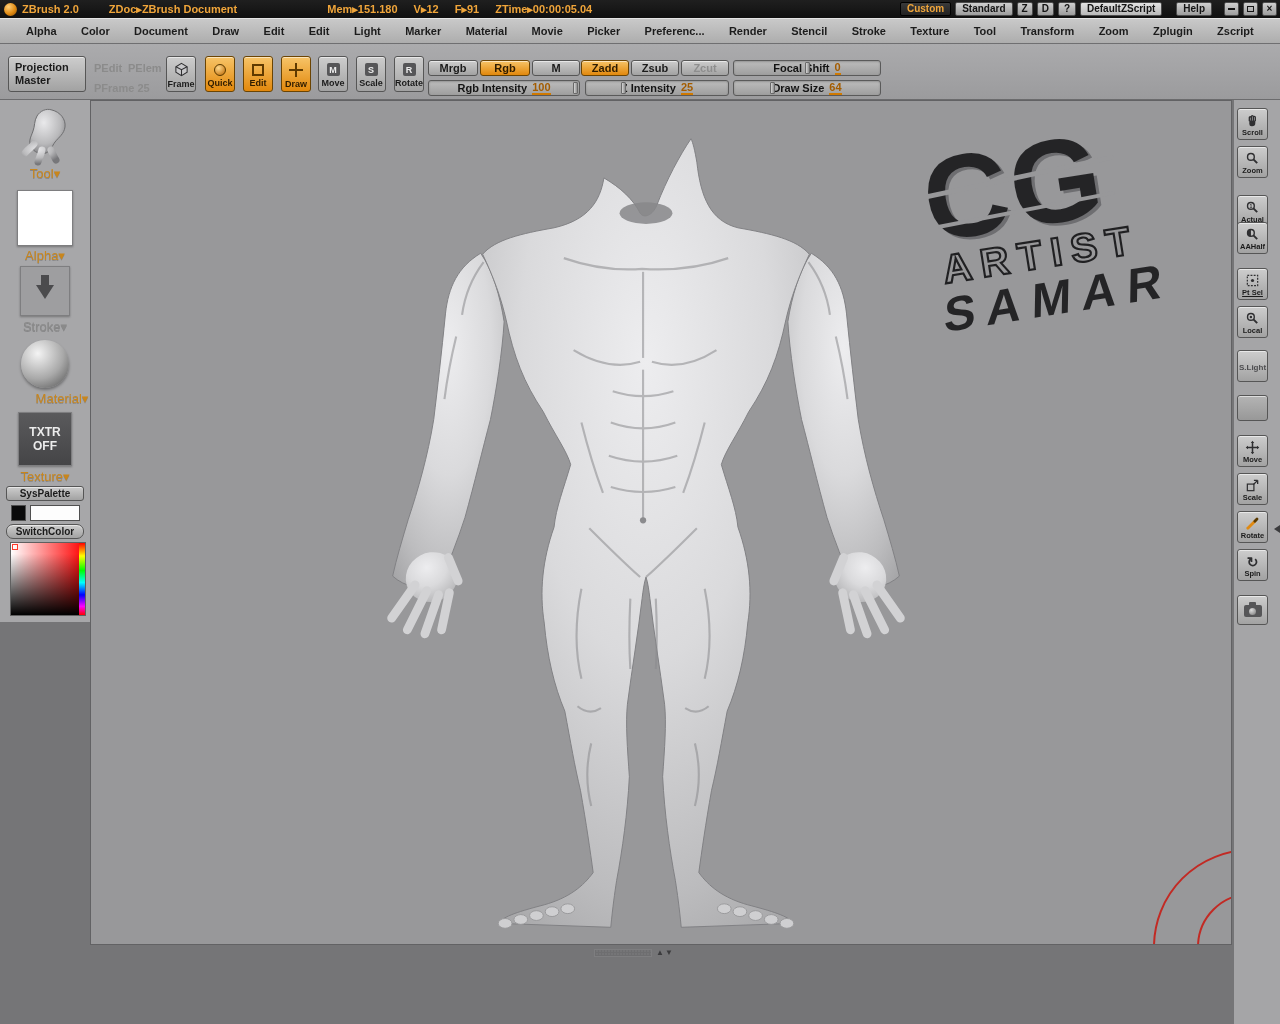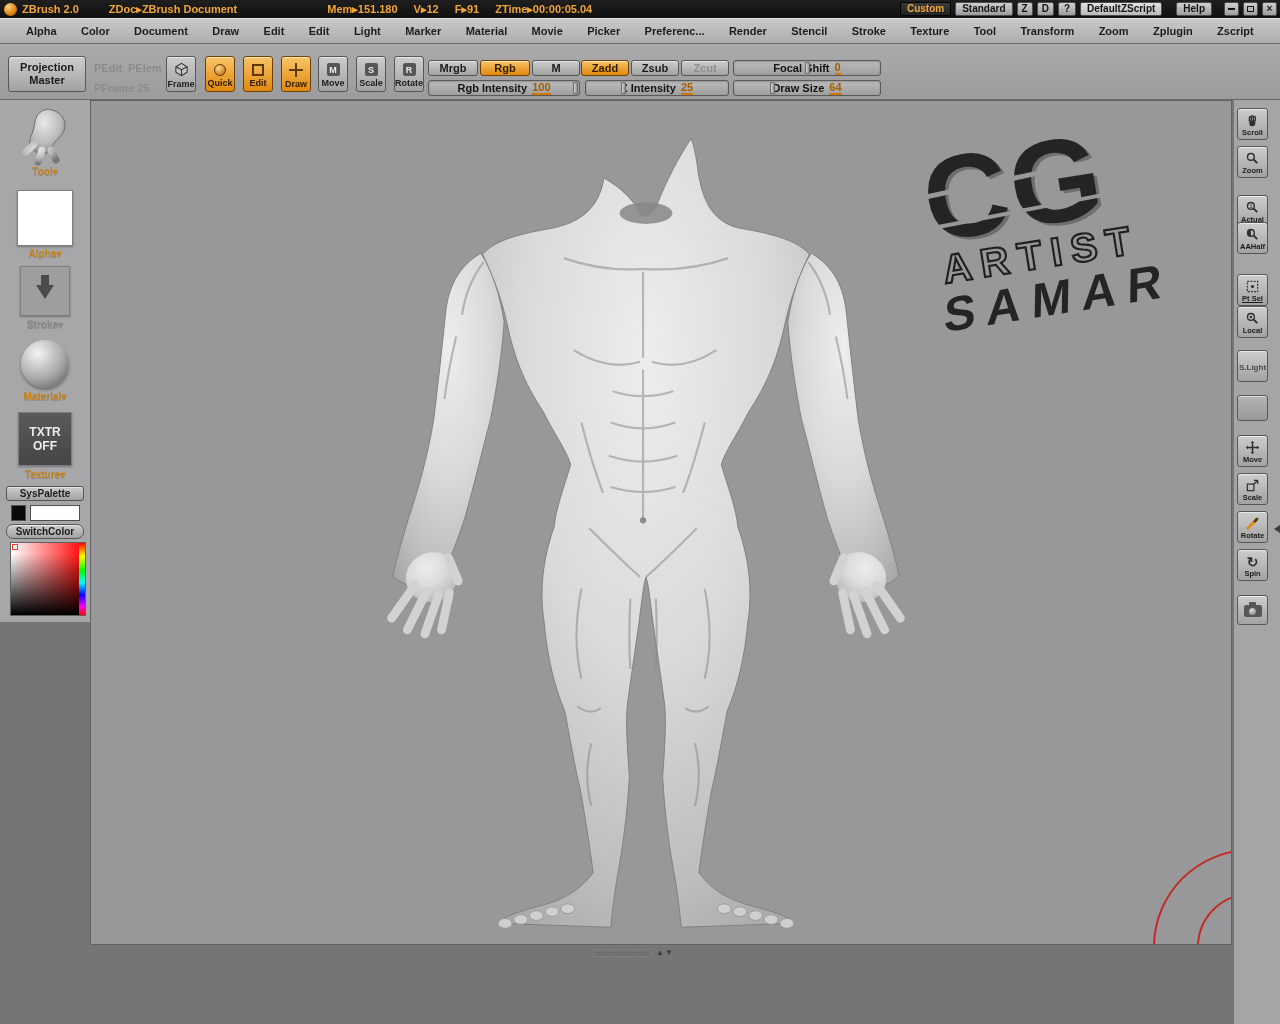--- a/index.html
+++ b/index.html
@@ -37,21 +37,21 @@
   .ic-cross::before, .ic-cross::after { content:""; position:absolute; background:#5f3a00; }
   .ic-cross::before { left:6px; top:0; width:2px; height:14px; }
   .ic-cross::after { top:6px; left:0; width:14px; height:2px; }
   .zslider { position:absolute; background:linear-gradient(#bdbdbd,#9e9e9e); border:1px solid #5a5a5a; border-radius:3px; box-shadow:inset 0 1px 2px rgba(0,0,0,.22); display:flex; align-items:center; justify-content:center; gap:5px; font-size:11px; font-weight:bold; color:#141414; }
   .zslider .val { color:#a35c00; border-bottom:2px solid #d07900; line-height:11px; }
   .notch { position:absolute; top:1px; bottom:1px; width:5px; background:linear-gradient(90deg,#d6d6d6,#8e8e8e); border:1px solid #696969; border-radius:1px; }
 
   
   #leftbar { position:absolute; left:0; top:100px; width:90px; height:522px; background:#a7a7a9; }
   .lp-item { position:absolute; left:0; width:90px; display:flex; justify-content:center; }
-  .plabel { font-size:10px; font-weight:bold; color:#c9861c; text-shadow:0 1px 0 rgba(0,0,0,.2); cursor:default; }
+  .plabel { font-size:13px; font-weight:normal; color:#c9861c; text-shadow:0 1px 0 rgba(0,0,0,.2); cursor:default; }
   .plabel.dis { color:#8a8a8a; }
   .thumb { border:1px solid #7e7e80; box-shadow:0 1px 2px rgba(0,0,0,.3); }
   .alpha-thumb { width:56px; height:56px; background:#fff; }
   .stroke-thumb { width:50px; height:50px; background:#9e9ea0; display:flex; align-items:center; justify-content:center; }
   .arrow-down { width:0; height:0; border:9px solid transparent; border-top:14px solid #4b4b4d; margin-top:10px; position:relative; }
   .arrow-down::before { content:""; position:absolute; left:-4px; top:-24px; width:8px; height:12px; background:#4b4b4d; }
   .material-thumb { width:48px; height:48px; border-radius:50%; background:radial-gradient(circle at 35% 28%, #f4f4f4, #a8a8a8 55%, #4e4e4e 100%); border:none; box-shadow:0 2px 3px rgba(0,0,0,.35); }
   .texture-thumb { width:54px; height:54px; background:linear-gradient(#5a5a5c,#454547); color:#ececec; font-size:12px; font-weight:bold; display:flex; flex-direction:column; align-items:center; justify-content:center; line-height:14px; }
   .small-btn { position:absolute; left:6px; width:78px; height:15px; font-size:10px; }
   .swatch-black { position:absolute; left:11px; width:15px; height:16px; background:#0a0a0a; border:1px solid #505050; }
@@ -139,21 +139,21 @@
     <span class="menu-item">Stroke</span>
     <span class="menu-item">Texture</span>
     <span class="menu-item">Tool</span>
     <span class="menu-item">Transform</span>
     <span class="menu-item">Zoom</span>
     <span class="menu-item">Zplugin</span>
     <span class="menu-item">Zscript</span>
   </nav>
 
   <div id="topbar">
-    <div class="btn" style="left:8px; top:12px; width:78px; height:36px; text-align:center; line-height:13px; padding:0 6px;">Projection Master</div>
+    <div class="btn" style="left:8px; top:12px; width:78px; height:36px; text-align:left; line-height:13px; padding:0 6px;">Projection Master</div>
 
     <span class="graytxt" style="left:94px; top:18px;">PEdit</span>
     <span class="graytxt" style="left:128px; top:18px;">PElem</span>
     <span class="graytxt" style="left:94px; top:38px;">PFrame 25</span>
 
     <div class="btn ibtn" style="left:166px; top:12px;">
       <svg viewBox="0 0 16 16" width="15" height="15">
           <path d="M8 1.5 14 5v6L8 14.5 2 11V5z" fill="#c8c8ca" stroke="#2f2f31" stroke-width="1.1"></path>
           <path d="M2 5l6 3.2L14 5M8 8.2v6.3" fill="none" stroke="#2f2f31" stroke-width="1.1"></path>
         </svg>
@@ -244,21 +244,21 @@
           <span class="arrow-down"></span>
         </span>
     </div>
     <div class="lp-item" style="top:219px;">
       <span class="plabel dis"><span>Stroke</span><span>▾</span></span>
     </div>
 
     <div class="lp-item" style="top:240px;">
         <span class="material-thumb"></span>
       </div>
-    <div class="lp-item" style="top:291px;">
+    <div class="lp-item" style="top:291px;margin-left:17px;">
       <span class="plabel"><span>Material</span><span>▾</span></span>
     </div>
 
     <div class="lp-item" style="top:312px;">
       <span class="thumb texture-thumb">
         <span>TXTR</span>
           <span>OFF</span>
       </span>
     </div>
     <div class="lp-item" style="top:369px;">
@@ -390,21 +390,21 @@
       <span>Actual</span>
     </div>
     <div class="btn rbtn" style="top:122px;">
       <svg viewBox="0 0 16 16" width="15" height="15">
           <circle cx="6.3" cy="6.3" r="3.6" fill="none" stroke="#2f2f31" stroke-width="1.5"></circle>
           <path d="M6.3 2.7a3.6 3.6 0 0 0 0 7.2z" fill="#2f2f31"></path>
           <line x1="9" y1="9" x2="13" y2="13" stroke="#2f2f31" stroke-width="2"></line>
         </svg>
       <span>AAHalf</span>
     </div>
-    <div class="btn rbtn" style="top:174px;text-decoration:underline;">
+    <div class="btn rbtn" style="top:168px;text-decoration:underline;">
       <svg viewBox="0 0 16 16" width="15" height="15">
           <rect x="2.5" y="2.5" width="11" height="11" fill="none" stroke="#2f2f31" stroke-dasharray="2 1.4" stroke-width="1.3"></rect>
           <circle cx="8" cy="8" r="1.7" fill="#2f2f31"></circle>
         </svg>
       <span>Pt Sel</span>
     </div>
     <div class="btn rbtn" style="top:206px;">
       <svg viewBox="0 0 16 16" width="15" height="15">
           <circle cx="6.3" cy="6.3" r="3.6" fill="none" stroke="#2f2f31" stroke-width="1.5"></circle>
           <circle cx="6.3" cy="6.3" r="1.3" fill="#2f2f31"></circle>

